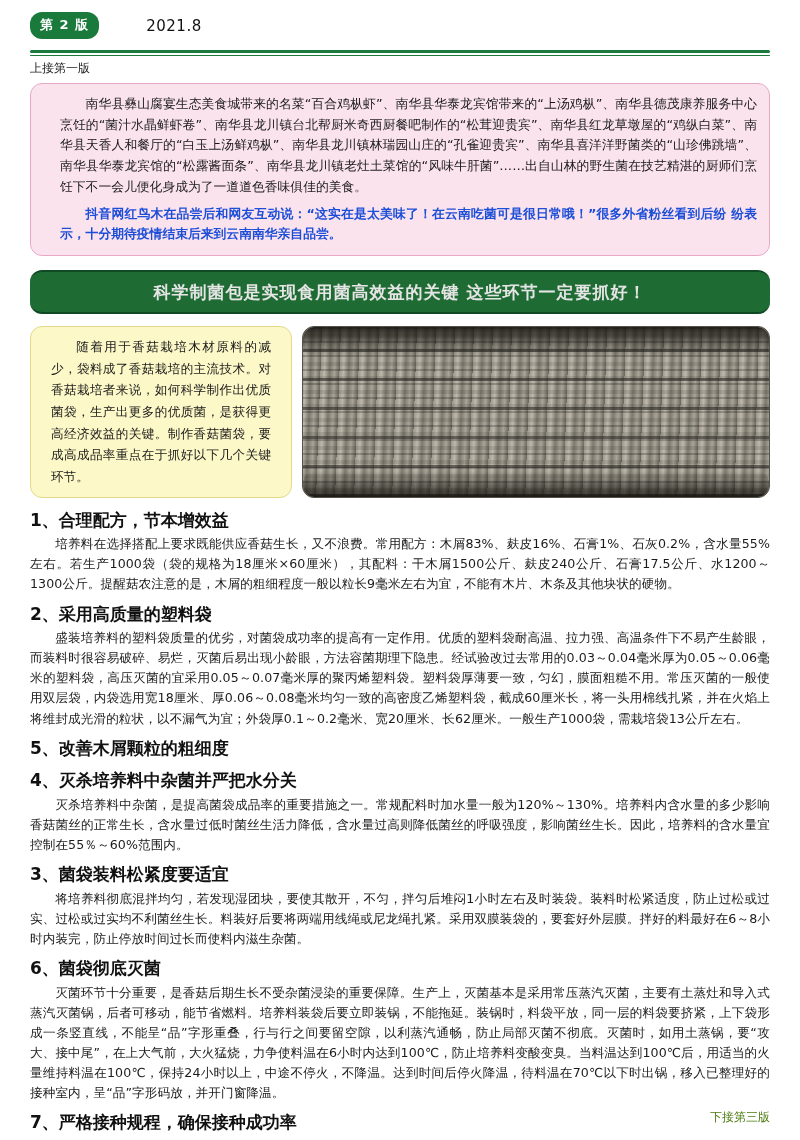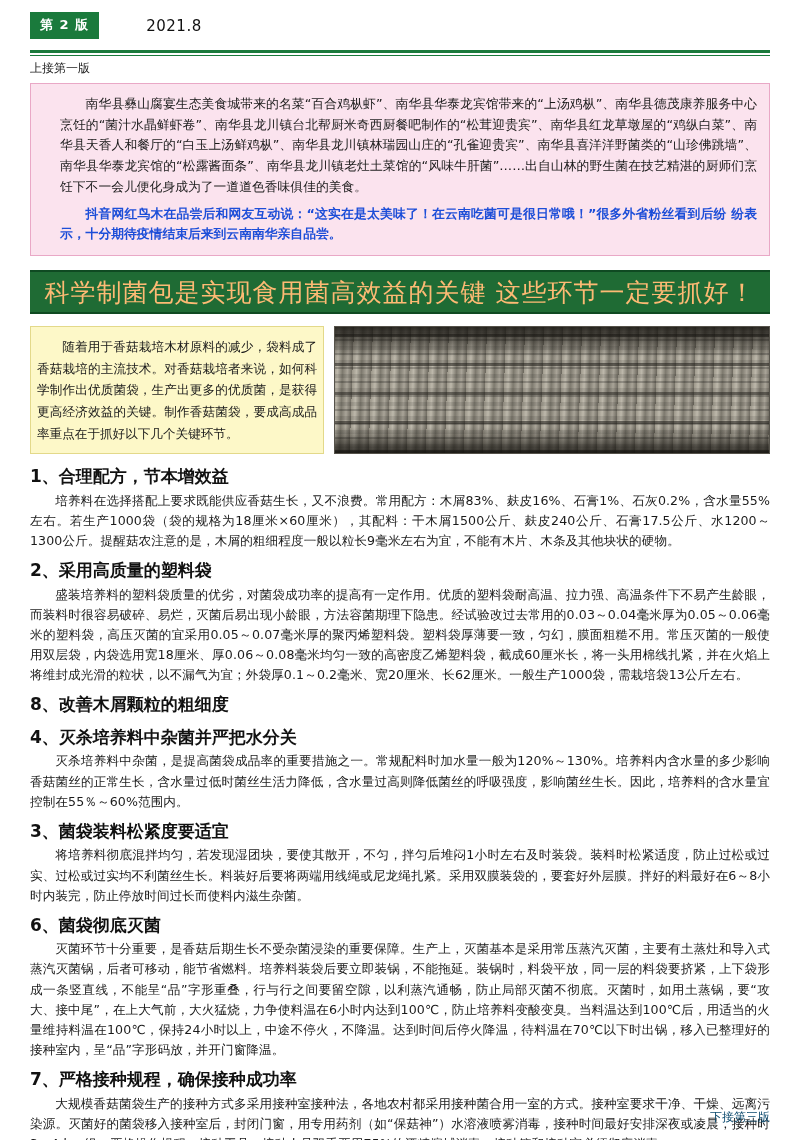--- a/index.html
+++ b/index.html
@@ -1,15 +1,15 @@
 <!DOCTYPE html>
 <html><head>
 <meta charset="utf-8">
 <style>
-  * { box-sizing: border-box; }
+  * { box-sizing: border-box; border-radius: 12px; }
   html, body {
     margin: 0; padding: 0;
     width: 800px; height: 1140px;
     background: #ffffff;
     font-family: "DejaVu Sans", "Liberation Sans", sans-serif;
   }
   .page {
     position: relative;
     width: 800px; height: 1140px;
     background: #ffffff;
@@ -80,39 +80,39 @@
     margin: 14px 30px 0 30px;
     background: #1f6b34;
     border-top: 2px solid #0f4a22;
     border-bottom: 2px solid #0f4a22;
     height: 44px;
     display: flex;
     align-items: center;
     justify-content: center;
   }
   .banner-title {
-    color: #fdba74;
-    font-size: 25px;
-    font-weight: normal;
+    color: #e5e5e5;
+    font-size: 17px;
+    font-weight: bold;
     letter-spacing: 1px;
     white-space: nowrap;
   }
 
   
   .intro-row {
     margin: 12px 30px 0 30px;
     display: flex;
     gap: 10px;
     align-items: stretch;
   }
   .intro-text {
-    width: 294px;
+    width: 262px;
     background: #fdf8c8;
     border: 1px solid #e3d98a;
-    padding: 9px 6px;
+    padding: 9px 20px;
     font-size: 12.6px;
     line-height: 1.72;
     color: #1a1a1a;
     text-align: justify;
   }
   .intro-text p { margin: 0; text-indent: 2em; }
   .photo {
     flex: 1;
     position: relative;
     overflow: hidden;
@@ -168,21 +168,21 @@
     text-indent: 2em;
     margin: 0 0 1px 0;
     letter-spacing: 0.1px;
   }
 
   .cont-to {
     position: absolute;
     right: 30px;
     bottom: 14px;
     font-size: 12px;
-    color: #0c4a6e;
+    color: #4d7c0f;
   }
 </style>
 </head>
 <body>
 
 <div class="page">
 
   <div class="masthead">
     <span class="page-badge">第 2 版</span>
     <span class="masthead-date">2021.8</span>
@@ -214,21 +214,21 @@
   </div>
 
   <div class="body">
 
     <div class="sec-head">1、合理配方，节本增效益</div>
     <p class="para">培养料在选择搭配上要求既能供应香菇生长，又不浪费。常用配方：木屑83%、麸皮16%、石膏1%、石灰0.2%，含水量55%左右。若生产1000袋（袋的规格为18厘米×60厘米），其配料：干木屑1500公斤、麸皮240公斤、石膏17.5公斤、水1200～1300公斤。提醒菇农注意的是，木屑的粗细程度一般以粒长9毫米左右为宜，不能有木片、木条及其他块状的硬物。</p>
 
     <div class="sec-head">2、采用高质量的塑料袋</div>
     <p class="para">盛装培养料的塑料袋质量的优劣，对菌袋成功率的提高有一定作用。优质的塑料袋耐高温、拉力强、高温条件下不易产生龄眼，而装料时很容易破碎、易烂，灭菌后易出现小龄眼，方法容菌期理下隐患。经试验改过去常用的0.03～0.04毫米厚为0.05～0.06毫米的塑料袋，高压灭菌的宜采用0.05～0.07毫米厚的聚丙烯塑料袋。塑料袋厚薄要一致，匀幻，膜面粗糙不用。常压灭菌的一般使用双层袋，内袋选用宽18厘米、厚0.06～0.08毫米均匀一致的高密度乙烯塑料袋，截成60厘米长，将一头用棉线扎紧，并在火焰上将维封成光滑的粒状，以不漏气为宜；外袋厚0.1～0.2毫米、宽20厘米、长62厘米。一般生产1000袋，需栽培袋13公斤左右。</p>
 
-    <div class="sec-head">8、改善木屑颗粒的粗细度</div>
+    <div class="sec-head">5、改善木屑颗粒的粗细度</div>
 
     <div class="sec-head">4、灭杀培养料中杂菌并严把水分关</div>
     <p class="para">灭杀培养料中杂菌，是提高菌袋成品率的重要措施之一。常规配料时加水量一般为120%～130%。培养料内含水量的多少影响香菇菌丝的正常生长，含水量过低时菌丝生活力降低，含水量过高则降低菌丝的呼吸强度，影响菌丝生长。因此，培养料的含水量宜控制在55％～60%范围内。</p>
 
     <div class="sec-head">3、菌袋装料松紧度要适宜</div>
     <p class="para">将培养料彻底混拌均匀，若发现湿团块，要使其散开，不匀，拌匀后堆闷1小时左右及时装袋。装料时松紧适度，防止过松或过实、过松或过实均不利菌丝生长。料装好后要将两端用线绳或尼龙绳扎紧。采用双膜装袋的，要套好外层膜。拌好的料最好在6～8小时内装完，防止停放时间过长而使料内滋生杂菌。</p>
 
     <div class="sec-head">6、菌袋彻底灭菌</div>
     <p class="para">灭菌环节十分重要，是香菇后期生长不受杂菌浸染的重要保障。生产上，灭菌基本是采用常压蒸汽灭菌，主要有土蒸灶和导入式蒸汽灭菌锅，后者可移动，能节省燃料。培养料装袋后要立即装锅，不能拖延。装锅时，料袋平放，同一层的料袋要挤紧，上下袋形成一条竖直线，不能呈“品”字形重叠，行与行之间要留空隙，以利蒸汽通畅，防止局部灭菌不彻底。灭菌时，如用土蒸锅，要“攻大、接中尾”，在上大气前，大火猛烧，力争使料温在6小时内达到100℃，防止培养料变酸变臭。当料温达到100℃后，用适当的火量维持料温在100℃，保持24小时以上，中途不停火，不降温。达到时间后停火降温，待料温在70℃以下时出锅，移入已整理好的接种室内，呈“品”字形码放，并开门窗降温。</p>
 

